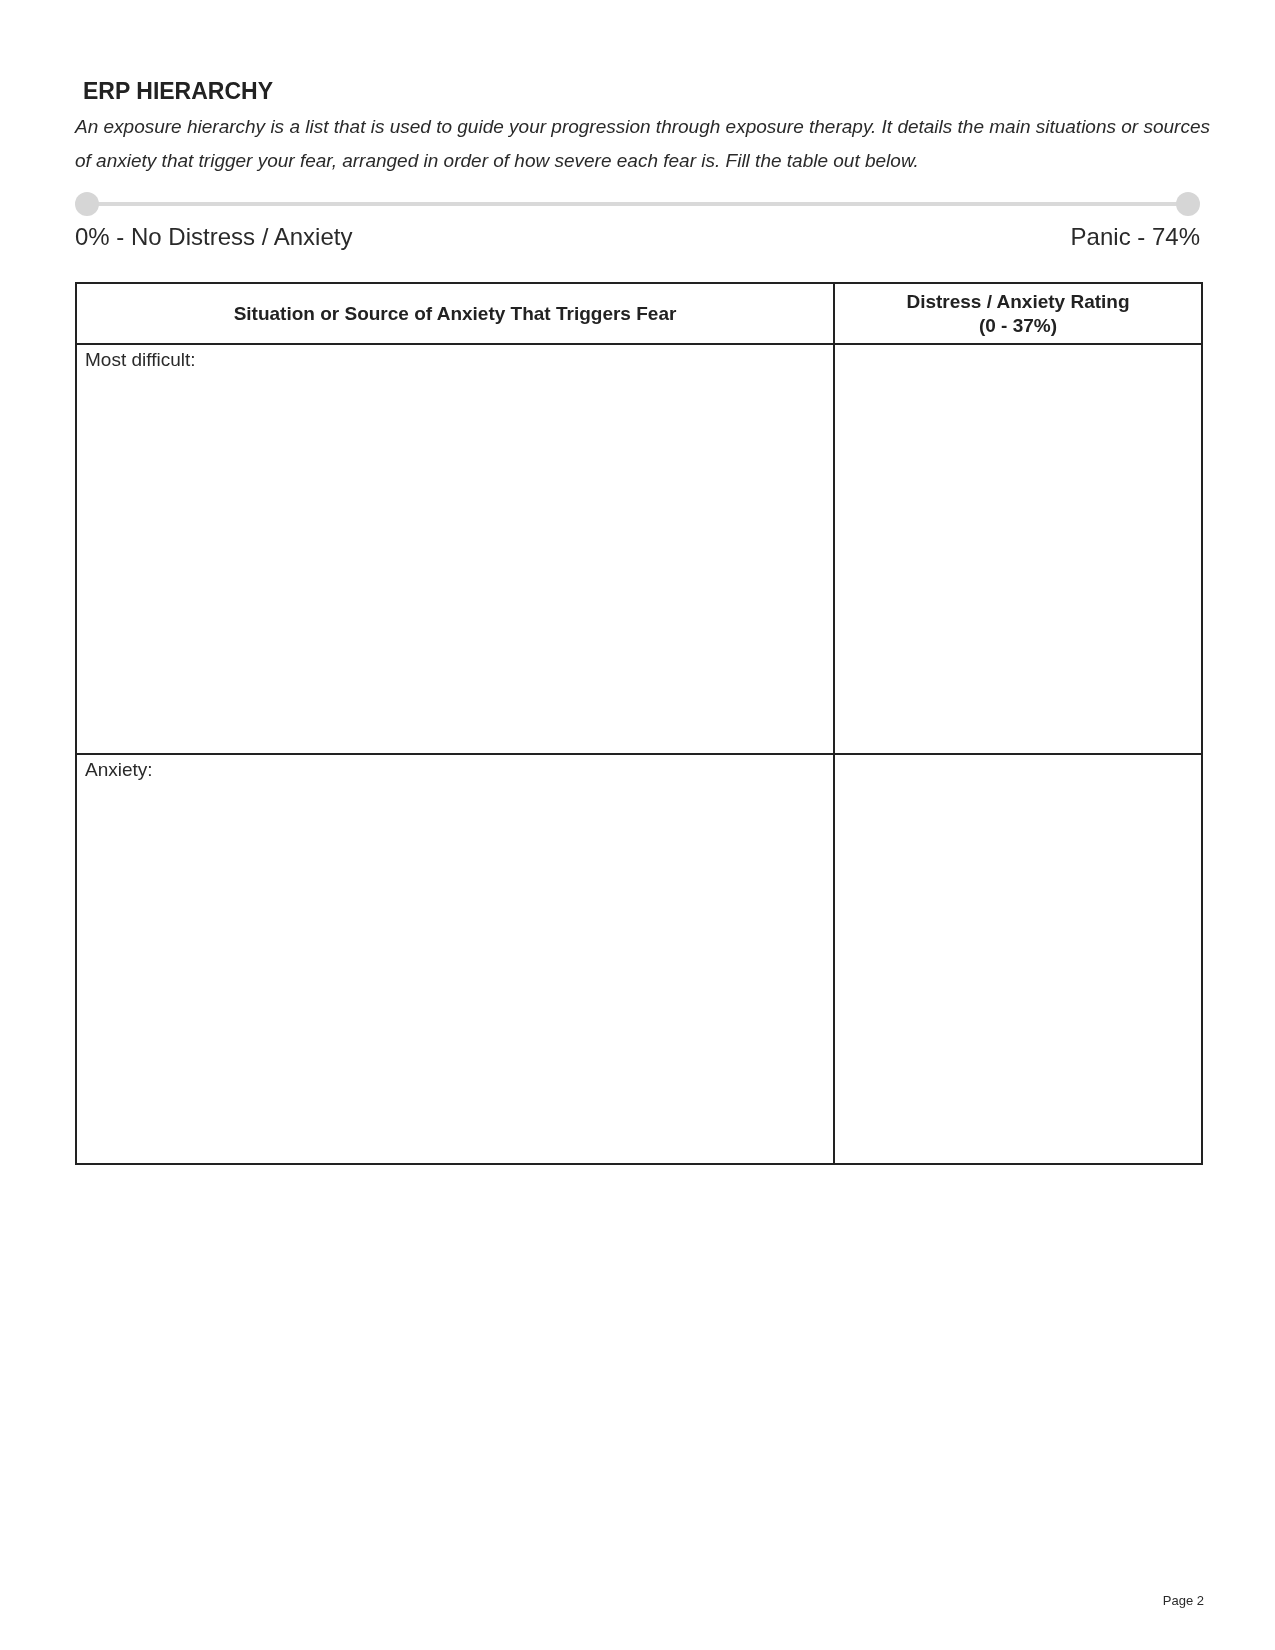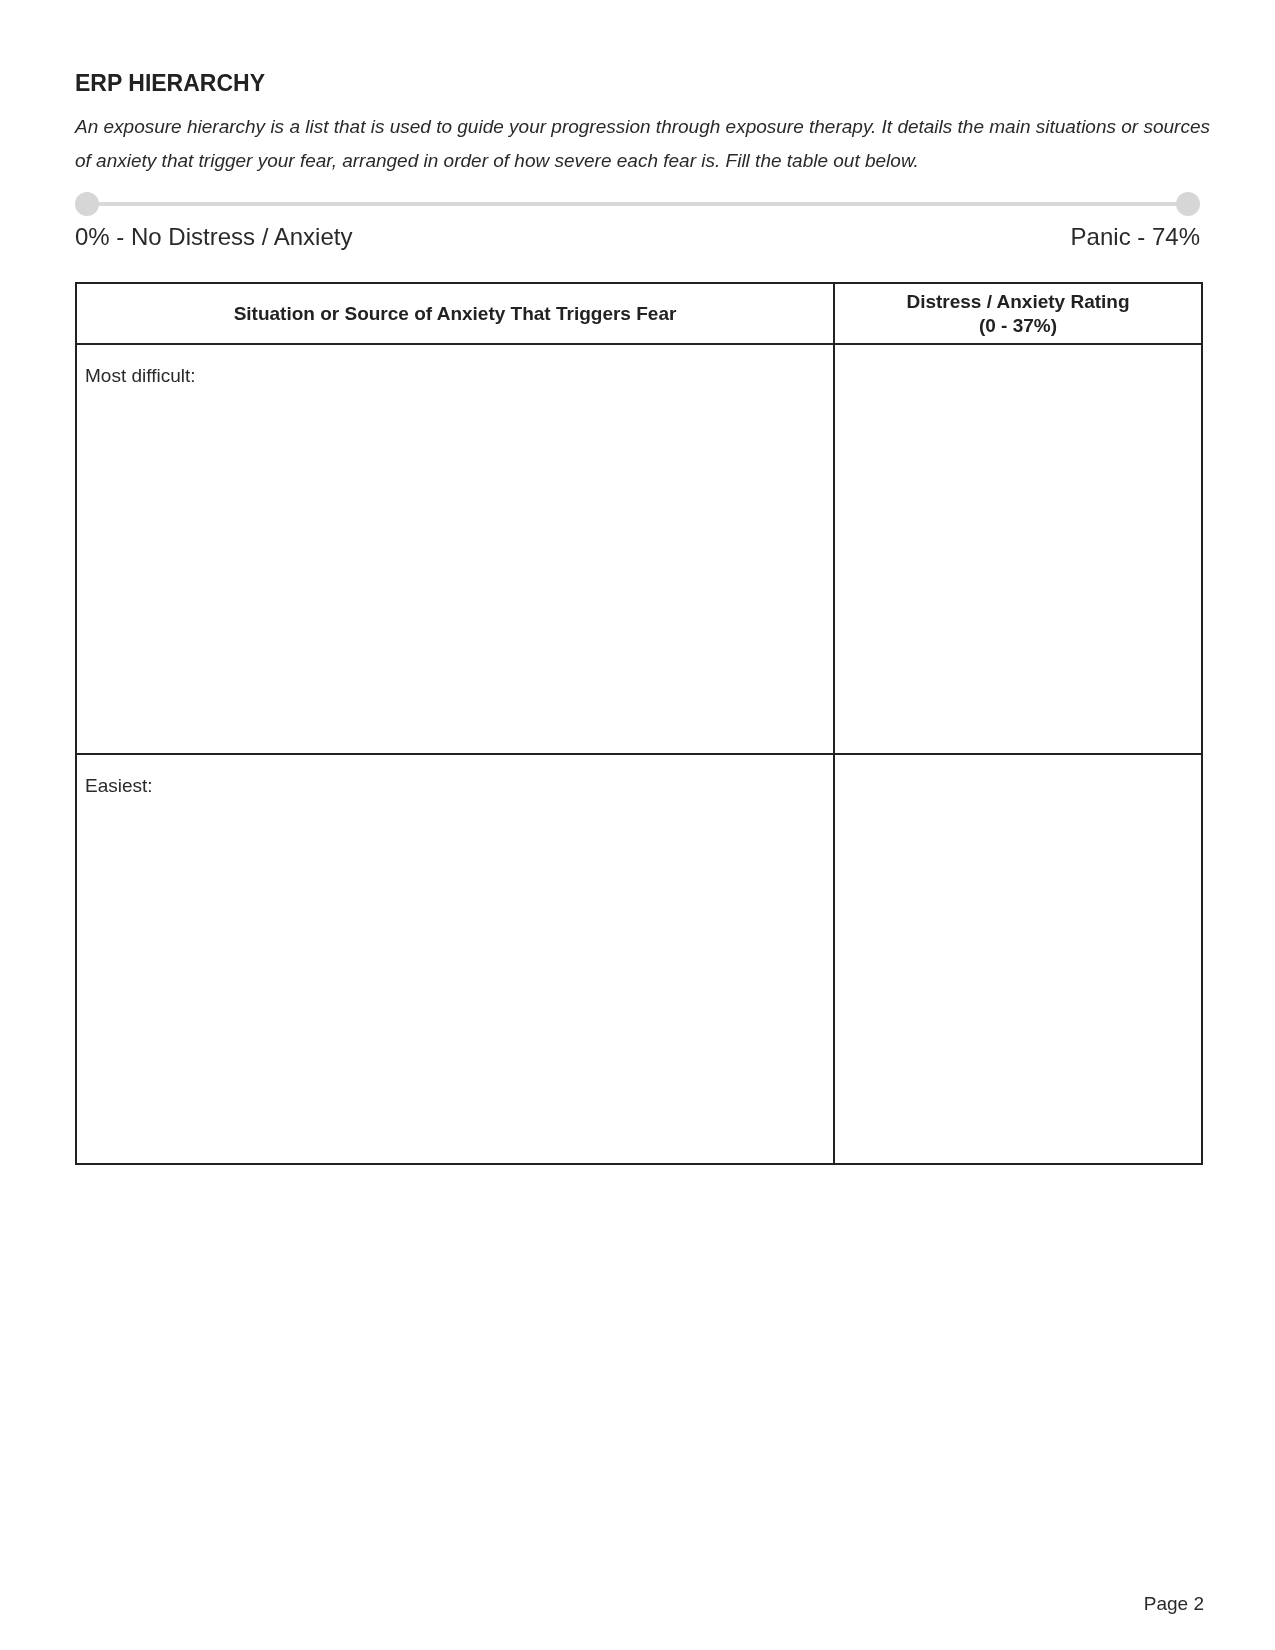--- a/index.html
+++ b/index.html
@@ -1,34 +1,34 @@
 <!DOCTYPE html>
 <html><head>
 <meta charset="utf-8">
 <style>
   html, body { margin: 0; padding: 0; background: #ffffff; }
   body { width: 1275px; height: 1650px; position: relative; font-family: "Liberation Sans", sans-serif; color: #222222; overflow: hidden; }
-  .title { position: absolute; left: 75px; top: 70px; font-size: 23px; font-weight: bold; color: #222; margin: 0; }
+  .title { position: absolute; left: 75px; top: 70px; font-size: 23px; font-weight: bold; color: #222; margin: 8px; }
   .intro { position: absolute; left: 75px; top: 110px; width: 1140px; font-size: 19px; font-style: italic; line-height: 34px; color: #2a2a2a; margin: 0; }
   .scale { position: absolute; left: 75px; top: 192px; width: 1125px; height: 24px; }
   .scale-track { position: absolute; left: 12px; right: 12px; top: 10px; height: 4px; background: #d9d9d9; }
   .scale-knob { position: absolute; top: 0; width: 24px; height: 24px; border-radius: 50%; background: #d6d6d6; }
   .scale-knob.left { left: 0; }
   .scale-knob.right { right: 0; }
   .scale-label { position: absolute; top: 223px; font-size: 24px; color: #2a2a2a; }
   .scale-label.left { left: 75px; }
   .scale-label.right { right: 75px; }
   table.hier { position: absolute; left: 75px; top: 282px; width: 1126px; border-collapse: collapse; table-layout: fixed; }
   table.hier th, table.hier td { border: 2px solid #222; padding: 0; vertical-align: top; }
   table.hier th { height: 59px; font-size: 19px; font-weight: bold; text-align: center; vertical-align: middle; color: #222; line-height: 24px; }
   table.hier col.c1 { width: 758px; }
   table.hier col.c2 { width: 368px; }
   table.hier td { height: 408px; }
-  .row-label { display: block; padding: 20px 0 0 8px; font-size: 19px; color: #2a2a2a; }
-  .page-num { position: absolute; right: 71px; top: 1593px; font-size: 19px; color: #2a2a2a; }
+  .row-label { display: block; padding: 4px 0 0 8px; font-size: 19px; color: #2a2a2a; }
+  .page-num { position: absolute; right: 71px; top: 1593px; font-size: 13px; color: #2a2a2a; }
 </style>
 </head>
 <body>
 
 <h1 class="title">ERP HIERARCHY</h1>
 <p class="intro">An exposure hierarchy is a list that is used to guide your progression through exposure therapy. It details the main situations or sources of anxiety that trigger your fear, arranged in order of how severe each fear is. Fill the table out below.</p>
 
 <div class="scale">
   <div class="scale-track"></div>
   <div class="scale-knob left"></div>
@@ -53,20 +53,20 @@
   </thead>
   <tbody>
     <tr>
       <td>
         <span class="row-label">Most difficult:</span>
       </td>
       <td></td>
     </tr>
     <tr>
       <td>
-        <span class="row-label">Easiest:</span>
+        <span class="row-label">Anxiety:</span>
       </td>
       <td></td>
     </tr>
   </tbody>
 </table>
 
 <div class="page-num">Page 2</div>
 
 </body></html>

